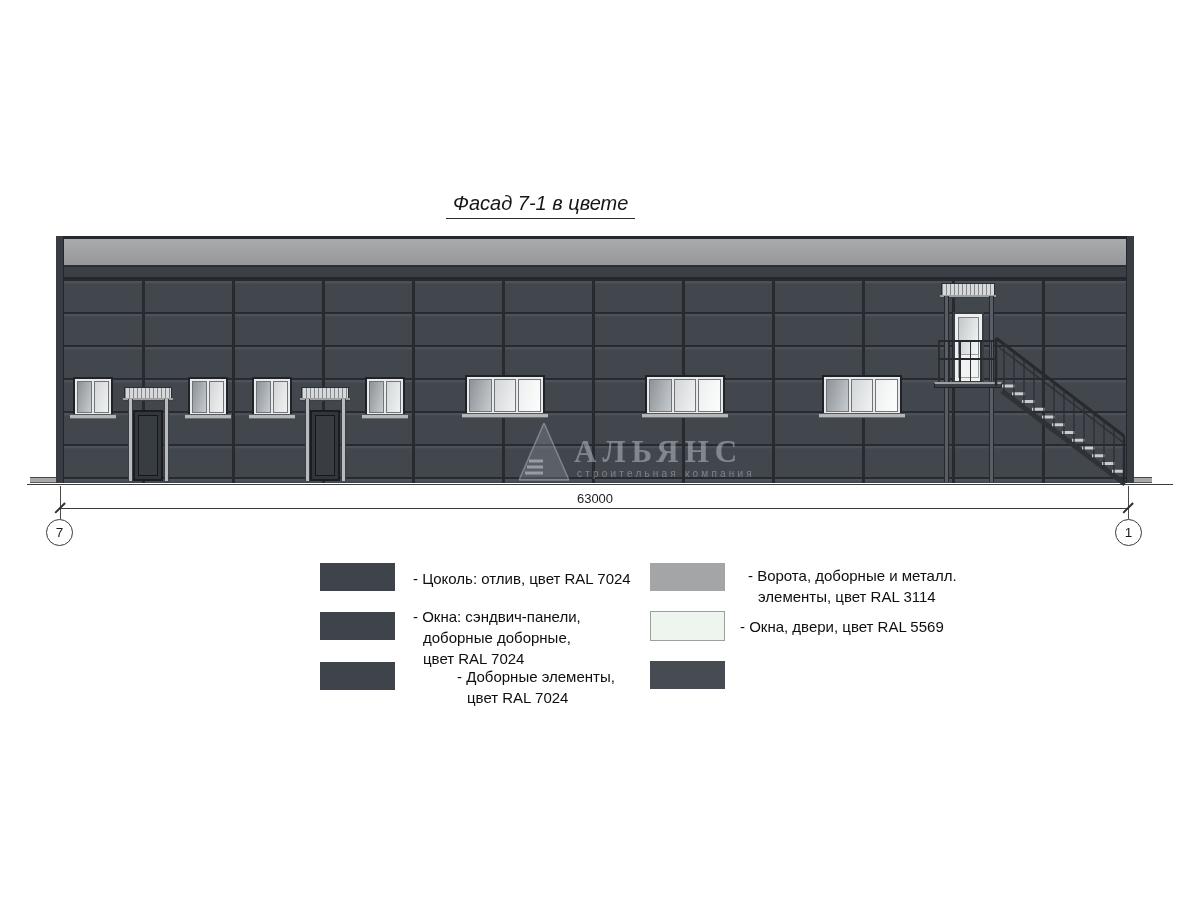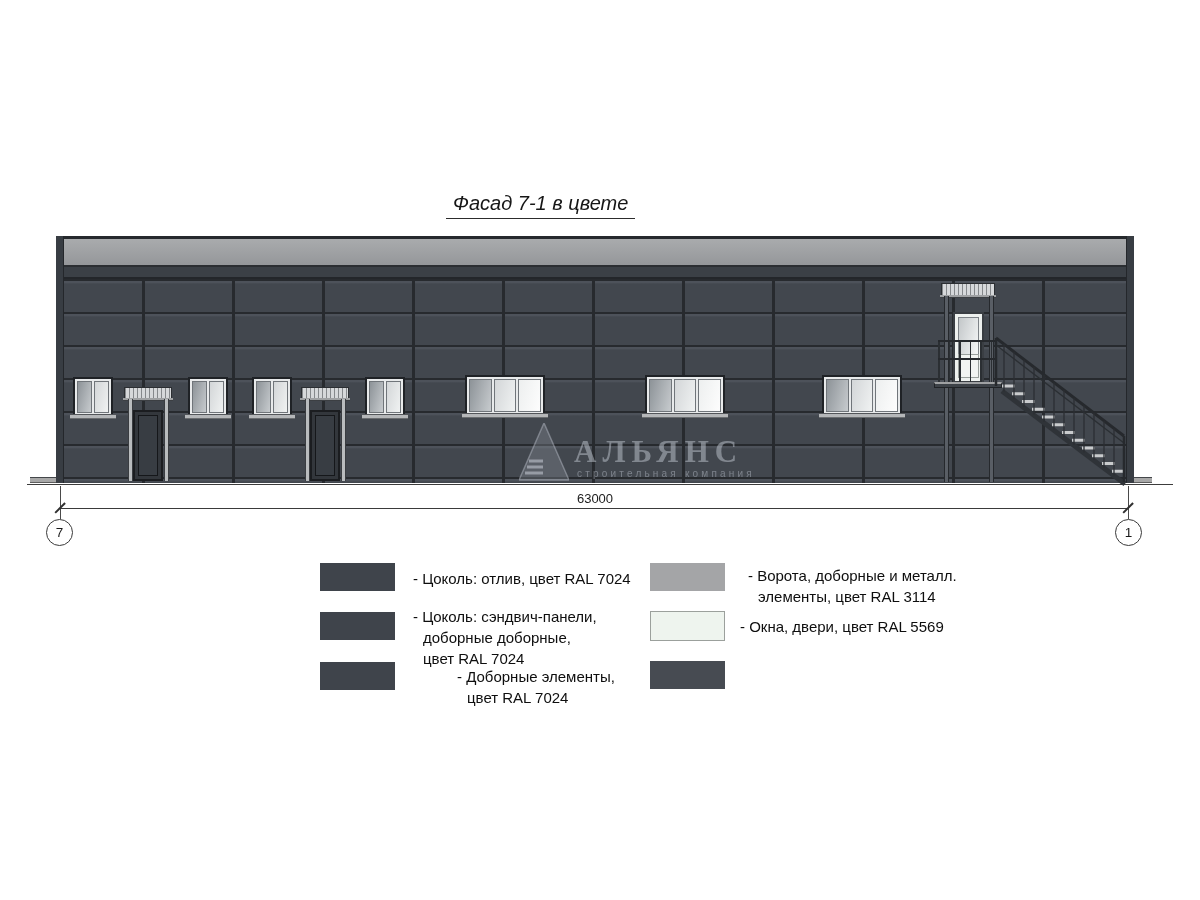--- a/index.html
+++ b/index.html
@@ -211,21 +211,21 @@
     <span>1</span>
   </div>
 
   <div class="swatch" style="left: 320px; top: 563px; background: rgb(63, 68, 75);"></div>
   <div class="legend-text" style="left:413px;top:568px;">
     <div>- Цоколь: отлив, цвет RAL 7024</div>
   </div>
 
   <div class="swatch" style="left: 320px; top: 612px; background: rgb(63, 68, 75);"></div>
   <div class="legend-text" style="left:413px;top:606px;">
-    <div>- Цоколь: сэндвич-панели,</div>
+    <div>- Окна: сэндвич-панели,</div>
     <div class="cont">доборные доборные,</div>
     <div class="cont">цвет RAL 7024</div>
   </div>
 
   <div class="swatch" style="left: 320px; top: 662px; background: rgb(63, 68, 75);"></div>
   <div class="legend-text" style="left:413px;top:666px;margin-left:44px;">
     <div>- Доборные элементы,</div>
     <div class="cont">цвет RAL 7024</div>
   </div>
 

